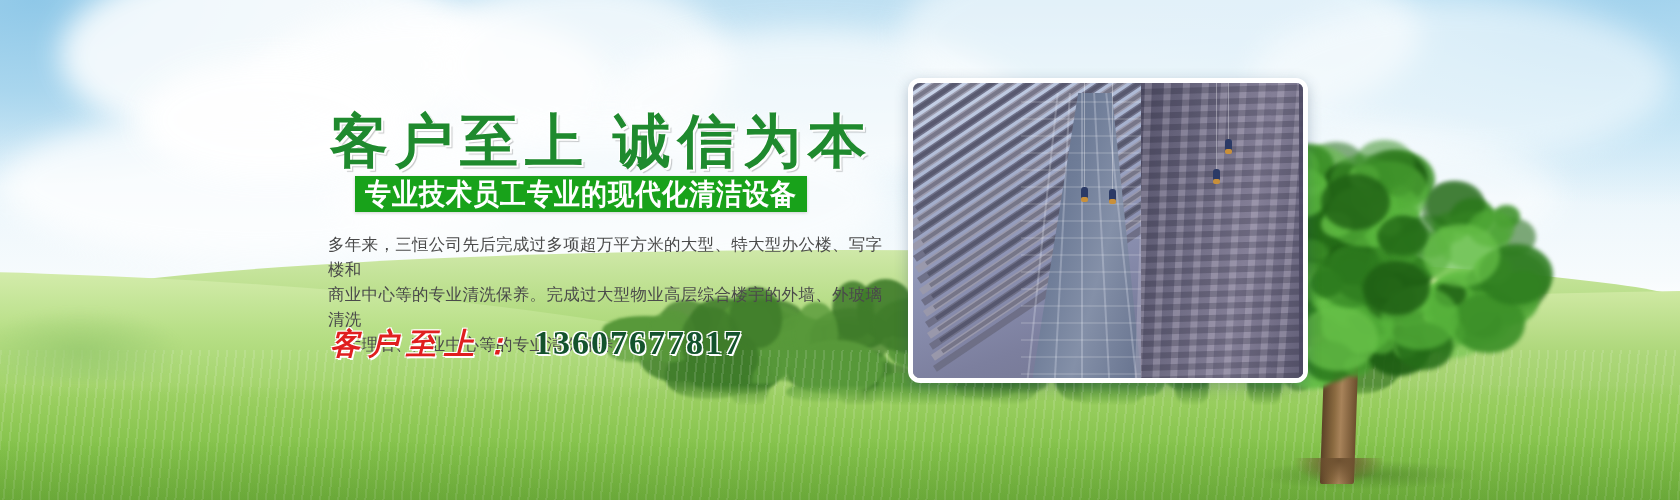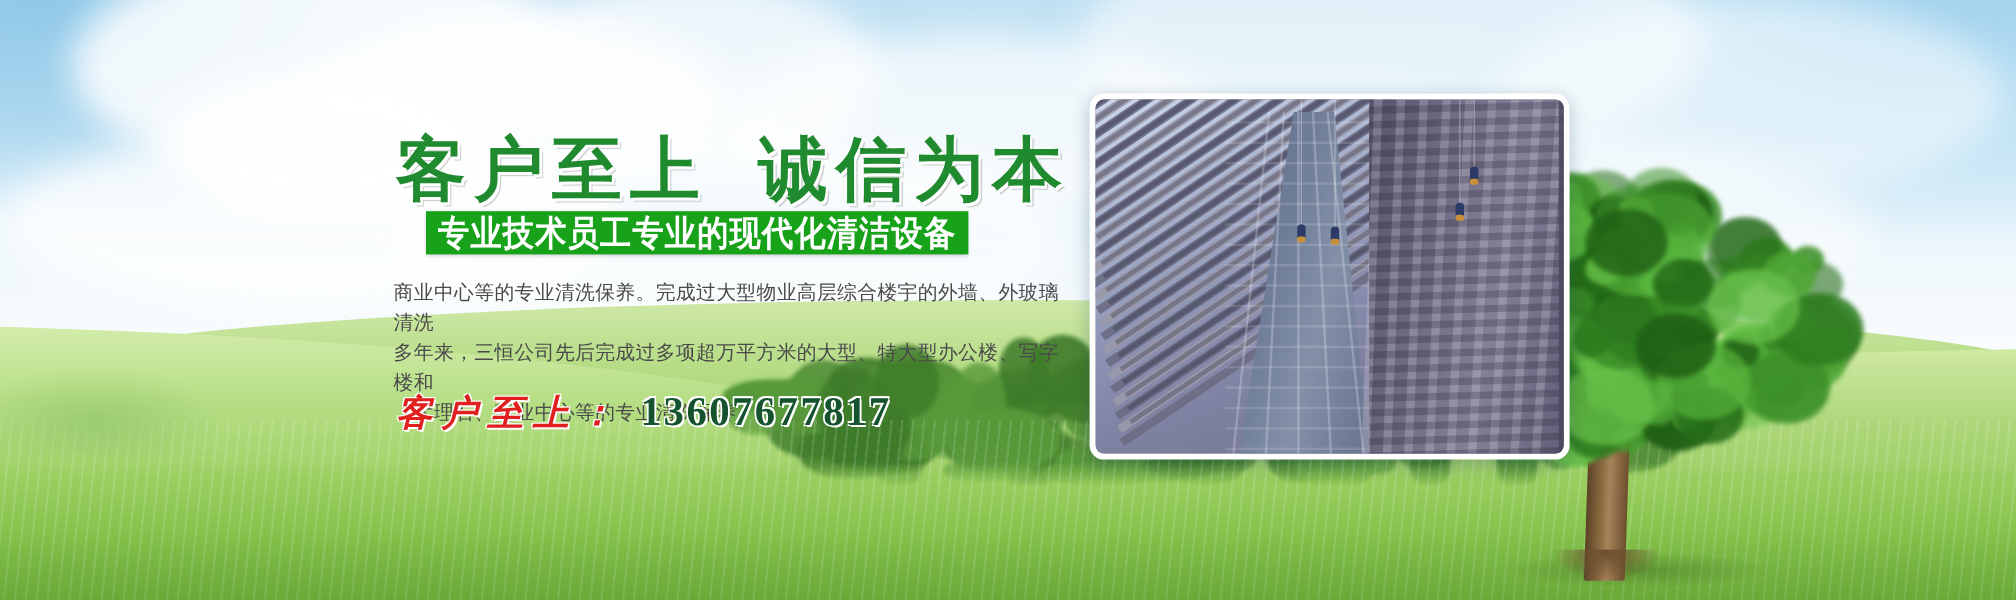--- a/index.html
+++ b/index.html
@@ -106,21 +106,21 @@
     position:absolute; left:-20px; bottom:120px; width:200px; height:70px;
     background:radial-gradient(ellipse at 50% 60%, rgba(150,200,110,.8) 0%, rgba(170,212,130,0) 72%);
     filter:blur(3px);
   }
 
   
   .content { position:absolute; left:0; top:0; width:1680px; height:500px; }
 
   .headline {
     position:absolute; left:330px; top:103px;
-    font-family:Liberation Mono, monospace;
+    font-family:Liberation Sans, sans-serif;
     font-size:58px; font-weight:bold; letter-spacing:7px;
     color:#1f8a2e;
     text-shadow:
       2px 2px 0 #ffffff,
       3px 3px 1px rgba(0,0,0,.22),
       -1px -1px 0 rgba(255,255,255,.9);
     white-space:nowrap;
     text-align:right;
   }
 
@@ -607,22 +607,22 @@
 
   <div class="content">
 
     <div class="headline">客户至上  诚信为本</div>
 
     <div class="sub-banner">
       <span class="sub-banner-text">专业技术员工专业的现代化清洁设备</span>
     </div>
 
     <div class="paragraph">
+      <p>多年来，三恒公司先后完成过多项超万平方米的大型、特大型办公楼、写字楼和</p>
       <p>商业中心等的专业清洗保养。完成过大型物业高层综合楼宇的外墙、外玻璃清洗</p>
-      <p>多年来，三恒公司先后完成过多项超万平方米的大型、特大型办公楼、写字楼和</p>
       <p>，大理石、商业中心等的专业清洗保养。</p>
     </div>
 
     <div class="hotline-row">
       <span class="hotline-label">客户至上：</span>
       <span class="phone">13607677817</span>
     </div>
 
 
   </div>

